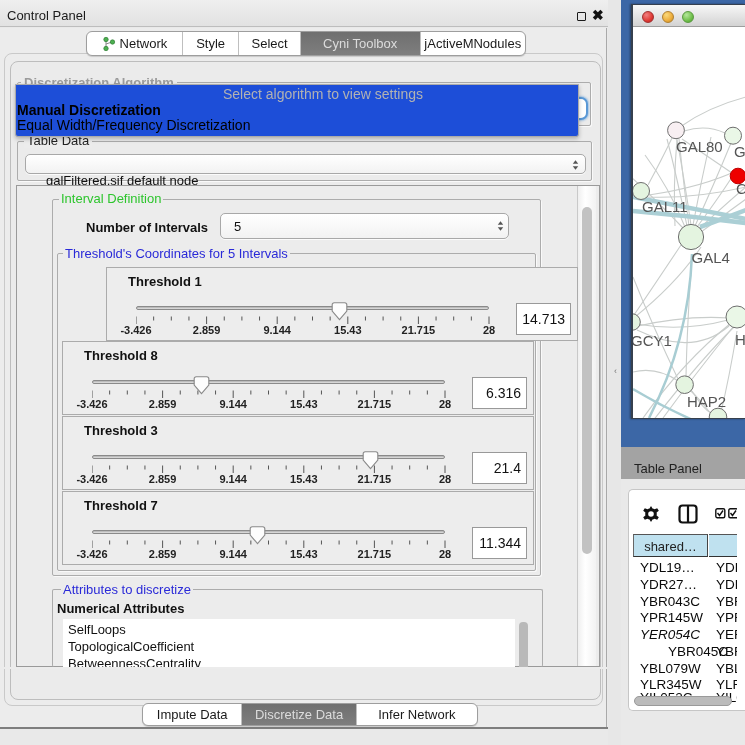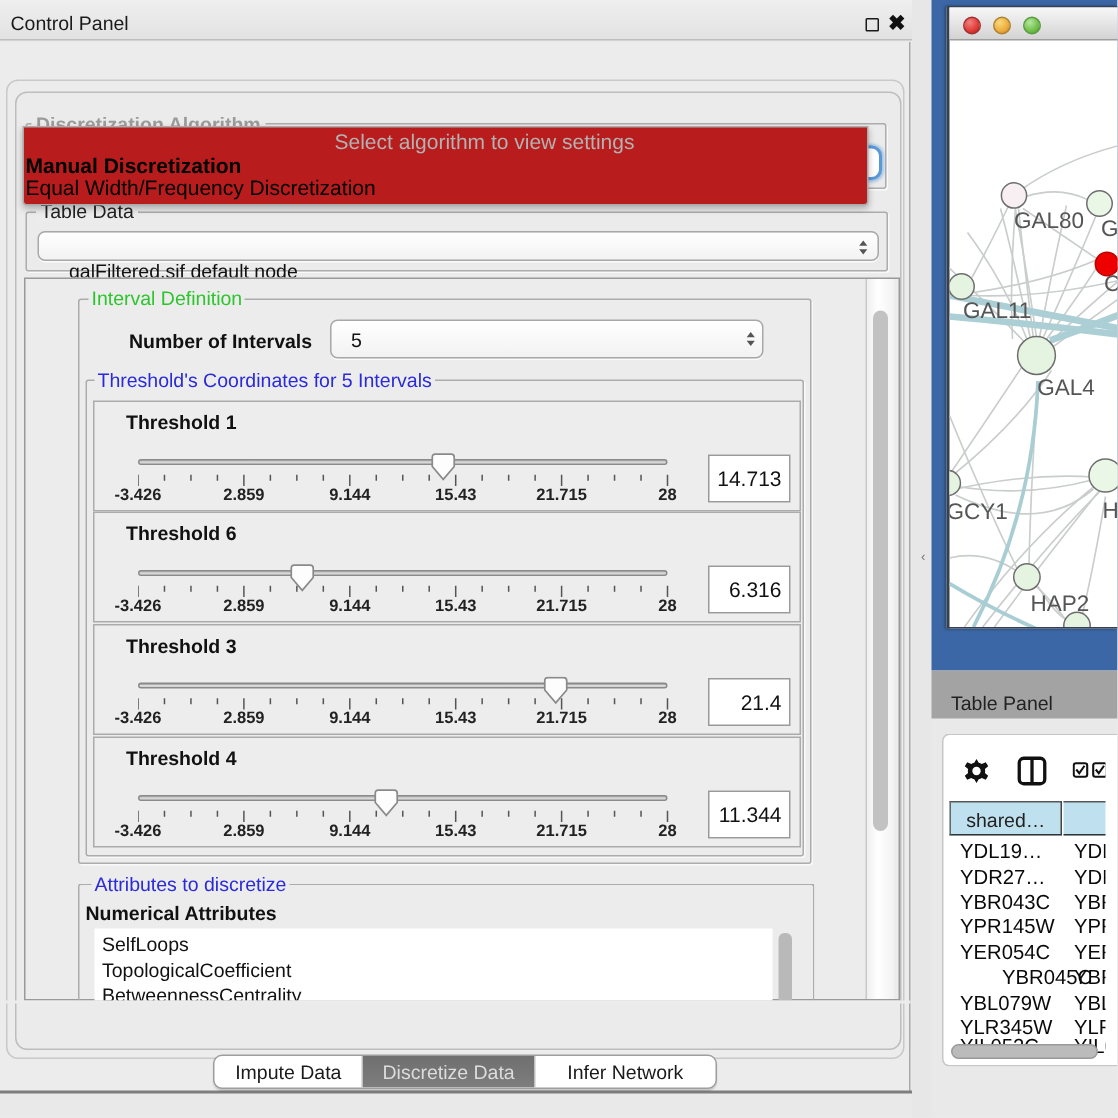--- a/index.html
+++ b/index.html
@@ -31,21 +31,21 @@
 #vsb-track { left:577px; top:186px; width:19px; height:480px; background:linear-gradient(90deg,#EFEFEF,#FFFFFF 40%,#F2F2F2); border-left:1px solid #C9C9C9; }
 #vsb-thumb { left:582px; top:207px; width:10px; height:347px; background:#C2C2C2; border-radius:5px; }
 
 .thp { position:absolute; left:62px; width:472px; height:74px; border:1px solid #ABABAB; background:#EDEDED; }
 .thlabel { position:absolute; left:21px; top:6px; font-size:13px; font-weight:bold; color:#111; }
 .track { position:absolute; left:29px; width:353px; height:4px; border-radius:3px; background:linear-gradient(#909090,#DEDEDE 45%,#CFCFCF); border:0.5px solid #8A8A8A; }
 .thumb { position:absolute; width:17px; height:19px; }
 .vbox { position:absolute; left:409px; width:55px; height:32px; background:#FFF; border:1px solid #999; font-size:14px; color:#111; text-align:right; padding:7px 5px 0 0; }
 .ticklbl { position:absolute; font-size:11px; font-weight:bold; color:#222; transform:translateX(-50%); }
 
-#popup { left:15px; top:84px; width:564px; height:53px; background:#b91c1c; border:1px solid #ABABAB; border-radius:0 0 3px 3px; box-shadow:0 2px 4px rgba(0,0,0,0.25);text-decoration:underline; }
+#popup { left:15px; top:84px; width:564px; height:53px; background:#1d4ed8; border:1px solid #ABABAB; border-radius:0 0 3px 3px; box-shadow:0 2px 4px rgba(0,0,0,0.25);text-decoration:underline; }
 
 #bluearea { left:621px; top:0; width:124px; height:447px; background:#3C67A6; }
 #divider { left:608px; top:0; width:13px; height:745px; background:#E7E7E7; }
 #netwin { left:631px; top:4px; width:114px; height:415px; background:#FFF; border:1px solid #36404E; border-left:2px solid #36404E; border-right:none; box-shadow:-1px 0 2px rgba(0,0,0,0.4); }
 #nettb { left:0; top:0; width:113px; height:22px; background:linear-gradient(#F7F7F7,#D3D3D3); border-bottom:1px solid #9E9E9E; }
 .tl { position:absolute; top:6px; width:12px; height:12px; border-radius:50%; }
 #tablepanelbar { left:621px; top:447px; width:124px; height:32px; background:#a3a3a3; }
 #tablebox { left:628px; top:489px; width:117px; height:222px; background:#FFF; border:1px solid #C6C6C6; border-radius:5px 0 0 5px; border-right:none; }
 .hdrcell { position:absolute; top:45px; height:23px; background:#BFE1EF; border-top:1px solid #555; border-bottom:1px solid #333; font-size:13px; color:#222; text-align:center; padding-top:4px; }
 .trow { position:absolute; font-size:13.5px; color:#0A0A0A; white-space:nowrap; }
@@ -135,20 +135,34 @@
   <div class="abs" id="lwin"></div>
   <div class="abs" id="lwinbot"></div>
   <div class="abs" id="titlebar">
       <span class="t">Control Panel</span>
     </div>
   <div class="abs" id="floatic"></div>
   <div class="abs" id="closeic">✖</div>
   <div class="abs" style="left:4px; top:53px; width:599px; height:653px; border:1px solid #C9C9C9; border-radius:8px; background:#ECECEC;"></div>
   <div class="abs" id="tabpanel"></div>
 
+  <div class="abs seg" id="topseg">
+    <div class="it" style="width:99px;">
+      <svg width="14" height="16" viewBox="0 0 14 16" style="margin-right:4px;">
+        <path d="M4,4 L4,12 M4,8 L10,6" stroke="#888" stroke-width="1"></path>
+        <circle cx="4" cy="3.5" r="2.2" fill="#4CAF50" stroke="#2E7D32" stroke-width="0.7"></circle>
+        <circle cx="4" cy="12.5" r="2.2" fill="#4CAF50" stroke="#2E7D32" stroke-width="0.7"></circle>
+        <circle cx="10.5" cy="6" r="2.2" fill="#4CAF50" stroke="#2E7D32" stroke-width="0.7"></circle>
+      </svg>
+      Network</div>
+    <div class="it" style="width:59px;">Style</div>
+    <div class="it" style="width:64px;">Select</div>
+    <div class="it sel" style="width:125px;">Cyni Toolbox</div>
+    <div class="it" style="width:110px;">jActiveMNodules</div>
+  </div>
 
   <div class="abs grp" style="left:17px; top:82px; width:574px; height:44px;"></div>
   <div class="abs" style="left:21px; top:75px; font-size:13px; font-weight:bold; color:#9B9B9B; background:#EBEBEB; padding:0 3px;">Discretization Algorithm</div>
 
   <div class="abs" style="left:566px; top:97px; width:22px; height:23px; background:#FFF; border:2px solid #5B99D6; border-radius:7px; box-shadow:0 0 2px 1px rgba(100,160,220,0.55);"></div>
 
   <div class="abs grp" style="left:17px; top:141px; width:575px; height:40px;"></div>
   <div class="abs" style="left:24px; top:133px; font-size:13px; color:#222; background:#ECECEC; padding:0 3px;">Table Data</div>
   <div class="abs combo" style="left:25px; top:154px; width:561px; height:20px; padding:18px 0 0 20px;">galFiltered.sif default node</div>
   <svg class="abs spin" style="left:572px; top:159px; width:7px; height:12px;" viewBox="0 0 9 12">
@@ -165,21 +179,21 @@
   <div class="abs" style="left:86px; top:220px; font-size:13px; font-weight:bold; color:#111;">Number of Intervals</div>
   <div class="abs combo" style="left:220px; top:213px; width:289px; height:26px; padding:5px 0 0 13px;">5</div>
   <svg class="abs spin" style="left:497px; top:220px; width:7px; height:12px;" viewBox="0 0 9 12">
       <path d="M4.5,0 L8,4.5 L1,4.5 Z M4.5,12 L8,7.5 L1,7.5 Z" fill="#555"></path>
     </svg>
 
   <div class="abs grp" style="left:57px; top:253px; width:479px; height:318px;"></div>
   <div class="abs" style="left:63px; top:246px; font-size:13px; color:#2A2AD8; background:#ECECEC; padding:0 2px;">Threshold's Coordinates for 5 Intervals</div>
 
   <div id="thpanels">
-      <div class="thp" style="top:266.5px;">
+      <div class="thp" style="top:266.5px;margin-left:44px;">
         <div class="thlabel">Threshold 1</div>
         <div class="track" style="top:38px;"></div>
         <svg style="position:absolute; left:29px; top:48px;" width="355" height="9" viewBox="0 0 355 9">
           <line x1="0" y1="0.5" x2="0" y2="8" stroke="#555" stroke-width="1"></line>
           <line x1="17.65" y1="0.5" x2="17.65" y2="4.5" stroke="#555" stroke-width="1"></line>
           <line x1="35.3" y1="0.5" x2="35.3" y2="4.5" stroke="#555" stroke-width="1"></line>
           <line x1="52.949999999999996" y1="0.5" x2="52.949999999999996" y2="4.5" stroke="#555" stroke-width="1"></line>
           <line x1="70.6" y1="0.5" x2="70.6" y2="8" stroke="#555" stroke-width="1"></line>
           <line x1="88.25" y1="0.5" x2="88.25" y2="4.5" stroke="#555" stroke-width="1"></line>
           <line x1="105.89999999999999" y1="0.5" x2="105.89999999999999" y2="4.5" stroke="#555" stroke-width="1"></line>
@@ -203,21 +217,21 @@
         <div class="ticklbl" style="left:170.2px; top:56px;">9.144</div>
         <div class="ticklbl" style="left:240.79999999999998px; top:56px;">15.43</div>
         <div class="ticklbl" style="left:311.4px; top:56px;">21.715</div>
         <div class="ticklbl" style="left:382px; top:56px;">28</div>
         <svg class="thumb" style="left:224.24454px; top:34px;" width="17" height="20" viewBox="0 0 17 20">
           <path d="M3,0.8 L14,0.8 Q16.2,0.8 16.2,3 L16.2,9.5 L8.5,18.5 L0.8,9.5 L0.8,3 Q0.8,0.8 3,0.8 Z" fill="#FDFDFD" stroke="#8A8A8A" stroke-width="1.2"></path>
         </svg>
         <div class="vbox" style="top:35px;">14.713</div>
       </div>
       <div class="thp" style="top:341.25px;">
-        <div class="thlabel">Threshold 6</div>
+        <div class="thlabel">Threshold 8</div>
         <div class="track" style="top:38px;"></div>
         <svg style="position:absolute; left:29px; top:48px;" width="355" height="9" viewBox="0 0 355 9">
           <line x1="0" y1="0.5" x2="0" y2="8" stroke="#555" stroke-width="1"></line>
           <line x1="17.65" y1="0.5" x2="17.65" y2="4.5" stroke="#555" stroke-width="1"></line>
           <line x1="35.3" y1="0.5" x2="35.3" y2="4.5" stroke="#555" stroke-width="1"></line>
           <line x1="52.949999999999996" y1="0.5" x2="52.949999999999996" y2="4.5" stroke="#555" stroke-width="1"></line>
           <line x1="70.6" y1="0.5" x2="70.6" y2="8" stroke="#555" stroke-width="1"></line>
           <line x1="88.25" y1="0.5" x2="88.25" y2="4.5" stroke="#555" stroke-width="1"></line>
           <line x1="105.89999999999999" y1="0.5" x2="105.89999999999999" y2="4.5" stroke="#555" stroke-width="1"></line>
           <line x1="123.54999999999998" y1="0.5" x2="123.54999999999998" y2="4.5" stroke="#555" stroke-width="1"></line>
@@ -277,21 +291,21 @@
         <div class="ticklbl" style="left:170.2px; top:56px;">9.144</div>
         <div class="ticklbl" style="left:240.79999999999998px; top:56px;">15.43</div>
         <div class="ticklbl" style="left:311.4px; top:56px;">21.715</div>
         <div class="ticklbl" style="left:382px; top:56px;">28</div>
         <svg class="thumb" style="left:299.36294px; top:34px;" width="17" height="20" viewBox="0 0 17 20">
           <path d="M3,0.8 L14,0.8 Q16.2,0.8 16.2,3 L16.2,9.5 L8.5,18.5 L0.8,9.5 L0.8,3 Q0.8,0.8 3,0.8 Z" fill="#FDFDFD" stroke="#8A8A8A" stroke-width="1.2"></path>
         </svg>
         <div class="vbox" style="top:35px;">21.4</div>
       </div>
       <div class="thp" style="top:490.75px;">
-        <div class="thlabel">Threshold 4</div>
+        <div class="thlabel">Threshold 7</div>
         <div class="track" style="top:38px;"></div>
         <svg style="position:absolute; left:29px; top:48px;" width="355" height="9" viewBox="0 0 355 9">
           <line x1="0" y1="0.5" x2="0" y2="8" stroke="#555" stroke-width="1"></line>
           <line x1="17.65" y1="0.5" x2="17.65" y2="4.5" stroke="#555" stroke-width="1"></line>
           <line x1="35.3" y1="0.5" x2="35.3" y2="4.5" stroke="#555" stroke-width="1"></line>
           <line x1="52.949999999999996" y1="0.5" x2="52.949999999999996" y2="4.5" stroke="#555" stroke-width="1"></line>
           <line x1="70.6" y1="0.5" x2="70.6" y2="8" stroke="#555" stroke-width="1"></line>
           <line x1="88.25" y1="0.5" x2="88.25" y2="4.5" stroke="#555" stroke-width="1"></line>
           <line x1="105.89999999999999" y1="0.5" x2="105.89999999999999" y2="4.5" stroke="#555" stroke-width="1"></line>
           <line x1="123.54999999999998" y1="0.5" x2="123.54999999999998" y2="4.5" stroke="#555" stroke-width="1"></line>
@@ -365,21 +379,21 @@
     <div class="hdrcell" style="left:81px; width:36px; text-align:left; padding-left:30px;">n</div>
     <div id="rows">
         <div class="trow" style="left:12px; top:71px;">YDL19…</div>
         <div class="trow" style="left:88px; top:71px;">YDL1</div>
         <div class="trow" style="left:12px; top:87.75px;">YDR27…</div>
         <div class="trow" style="left:88px; top:87.75px;">YDR2</div>
         <div class="trow" style="left:12px; top:104.5px;">YBR043C</div>
         <div class="trow" style="left:88px; top:104.5px;">YBR0</div>
         <div class="trow" style="left:12px; top:121.25px;">YPR145W</div>
         <div class="trow" style="left:88px; top:121.25px;">YPR1</div>
-        <div class="trow" style="left:12px; top:138px;">YER054C</div>
+        <div class="trow" style="left:12px; top:138px;font-style:italic;">YER054C</div>
         <div class="trow" style="left:88px; top:138px;">YER0</div>
         <div class="trow" style="left:14px; top:154.75px;margin-left:26px;">YBR045C</div>
         <div class="trow" style="left:88px; top:154.75px;">YBR0</div>
         <div class="trow" style="left:12px; top:171.5px;">YBL079W</div>
         <div class="trow" style="left:88px; top:171.5px;">YBL0</div>
         <div class="trow" style="left:12px; top:188.25px;">YLR345W</div>
         <div class="trow" style="left:88px; top:188.25px;">YLR3</div>
         <div class="trow" style="left:12px; top:201px;">YIL052C</div>
         <div class="trow" style="left:88px; top:201px;">YIL0</div>
       </div>

